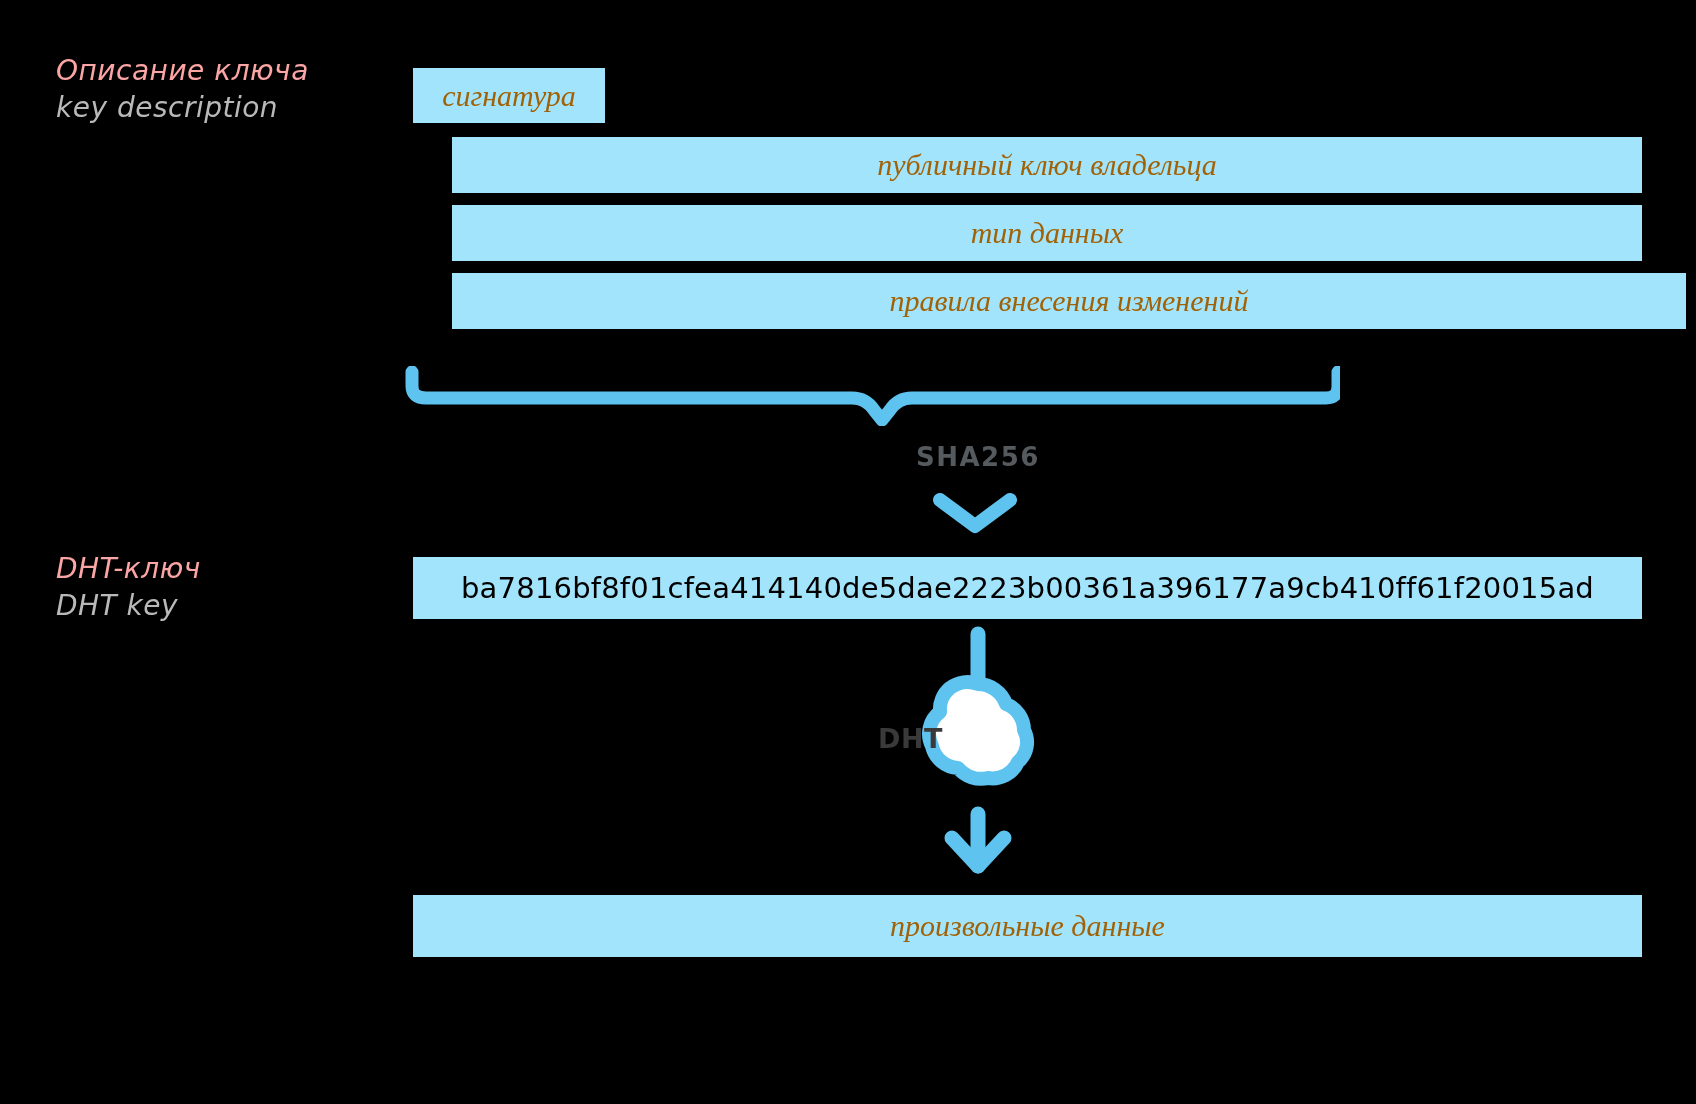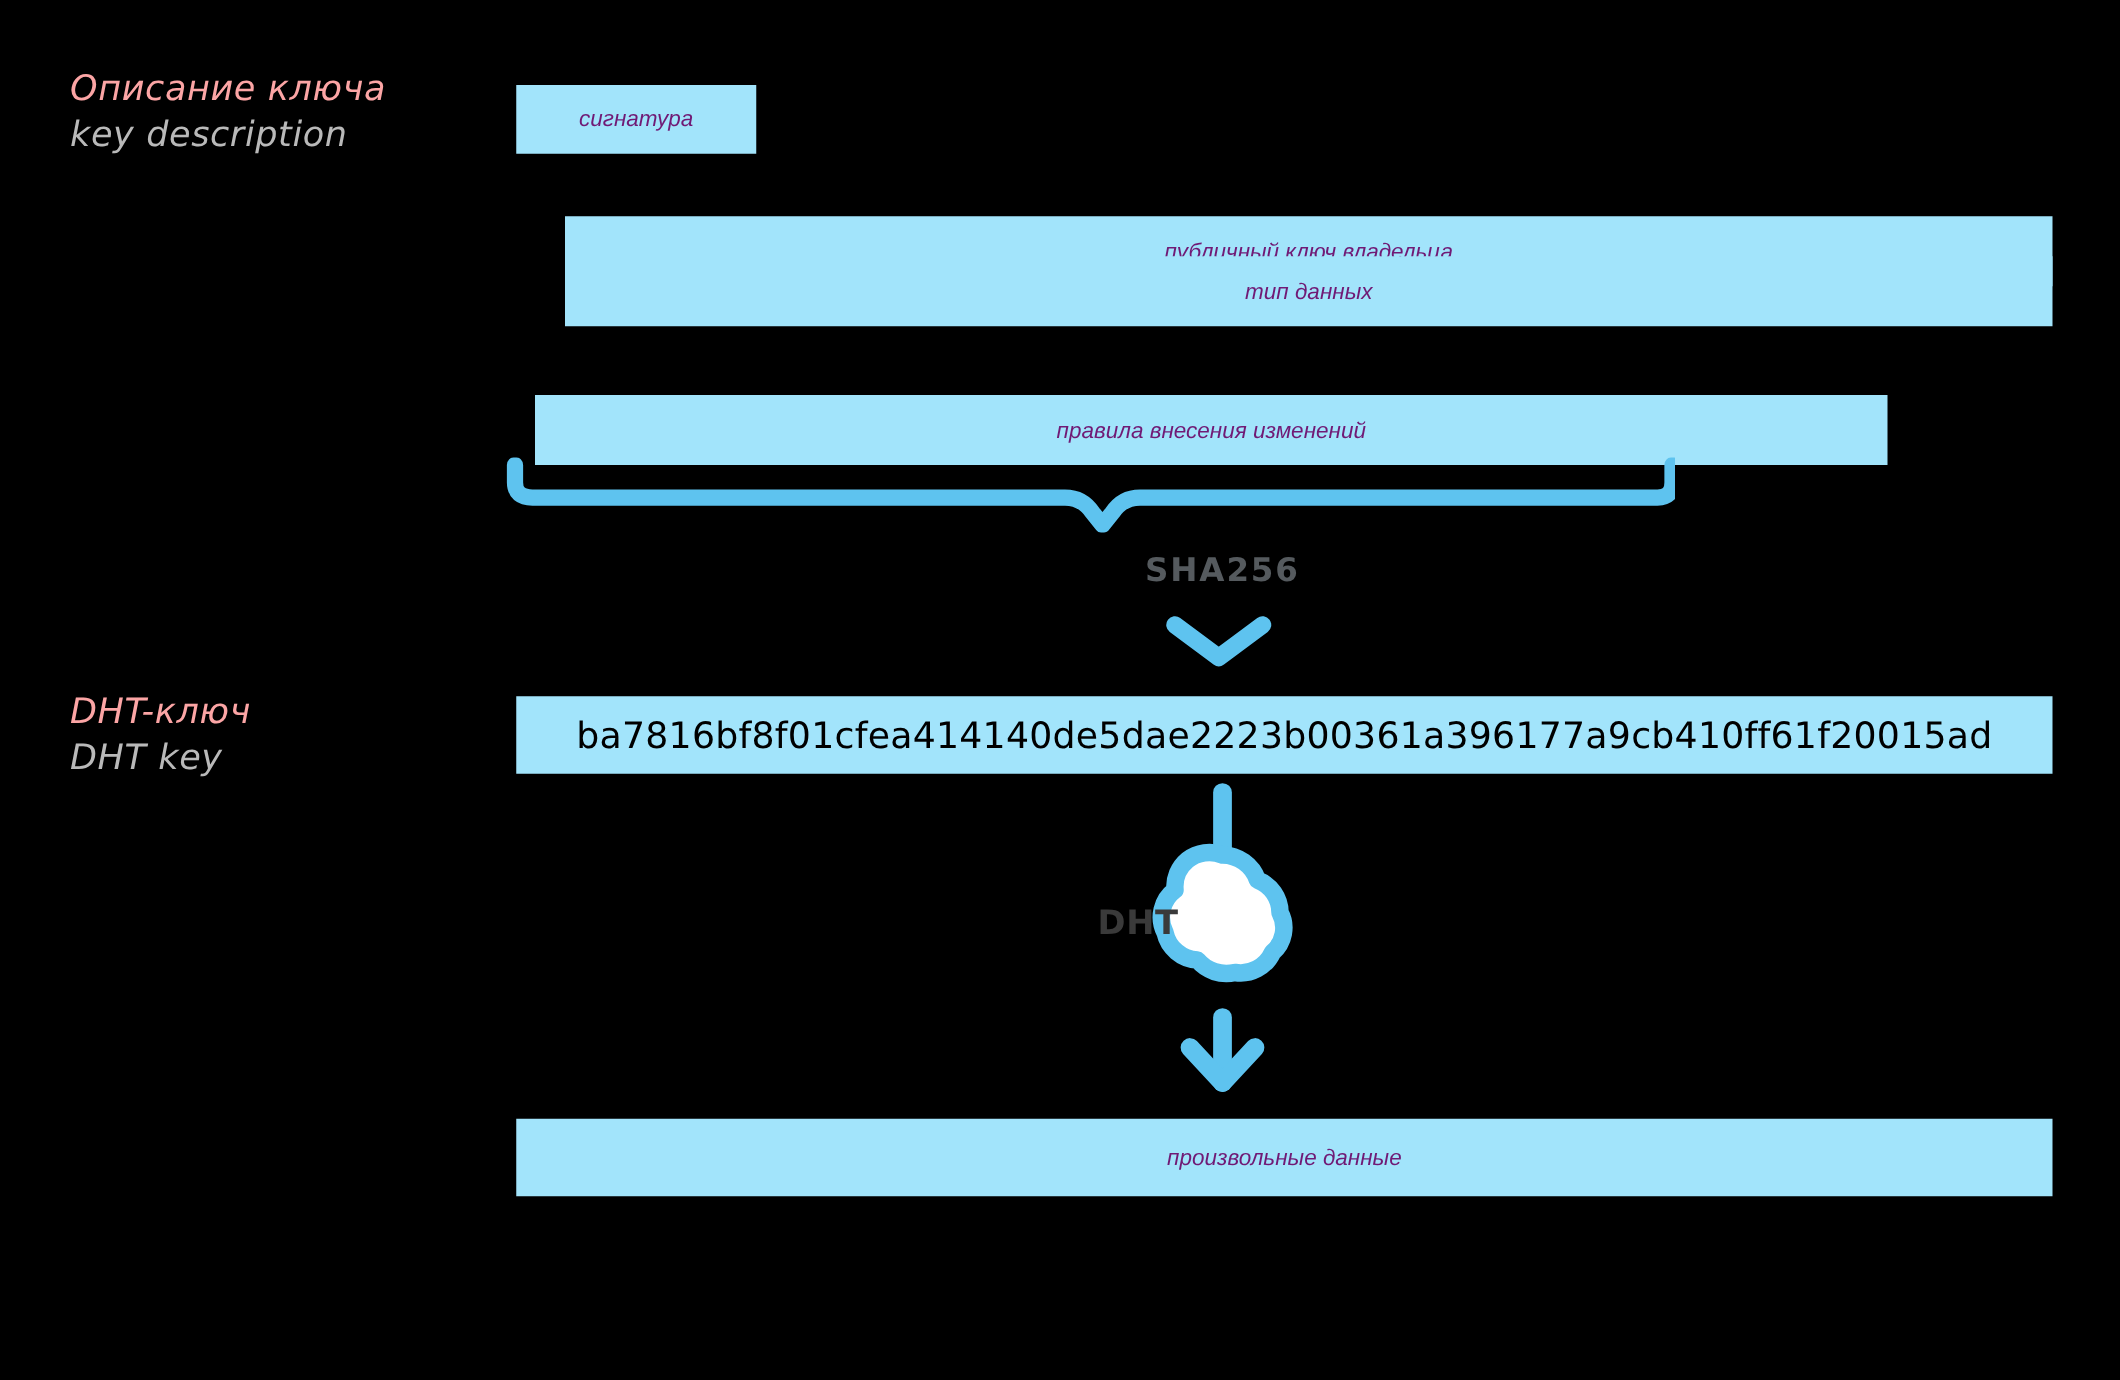--- a/index.html
+++ b/index.html
@@ -37,55 +37,53 @@
   .side-label .en { display: block; color: #b9b9b9; }
 
   #label-key-description { left: 56px; top: 52px; }
   #label-dht-key        { left: 56px; top: 550px; }
   #label-value          { left: 56px; top: 880px; }
 
   
   .row {
     position: absolute;
     background: #a2e4fb;
-    color: #701a75;
-    font-family: Liberation Sans, sans-serif;
+    color: #a16207;
+    font-family: Liberation Serif, serif;
     font-style: italic;
-    font-size: 18px;
+    font-size: 30px;
     display: flex;
     align-items: center;
     justify-content: center;
     box-sizing: border-box;
   }
 
   #row-signature {
     left: 413px;
     top: 68px;
     width: 192px;
     height: 55px;
   }
   #row-public-key {
     left: 452px;
     top: 137px;
     width: 1190px;
     height: 56px;
-    margin-top: 36px;
   }
   #row-data-type {
     left: 452px;
     top: 205px;
     width: 1190px;
     height: 56px;
   }
   #row-change-rules {
-    left: 428px;
+    left: 452px;
     top: 273px;
-    width: 1082px;
+    width: 1234px;
     height: 56px;
-    margin-top: 43px;
   }
 
   #row-dht-key {
     left: 413px;
     top: 557px;
     width: 1229px;
     height: 62px;
     font-style: normal;
     font-size: 29px;
     letter-spacing: 0.2px;

